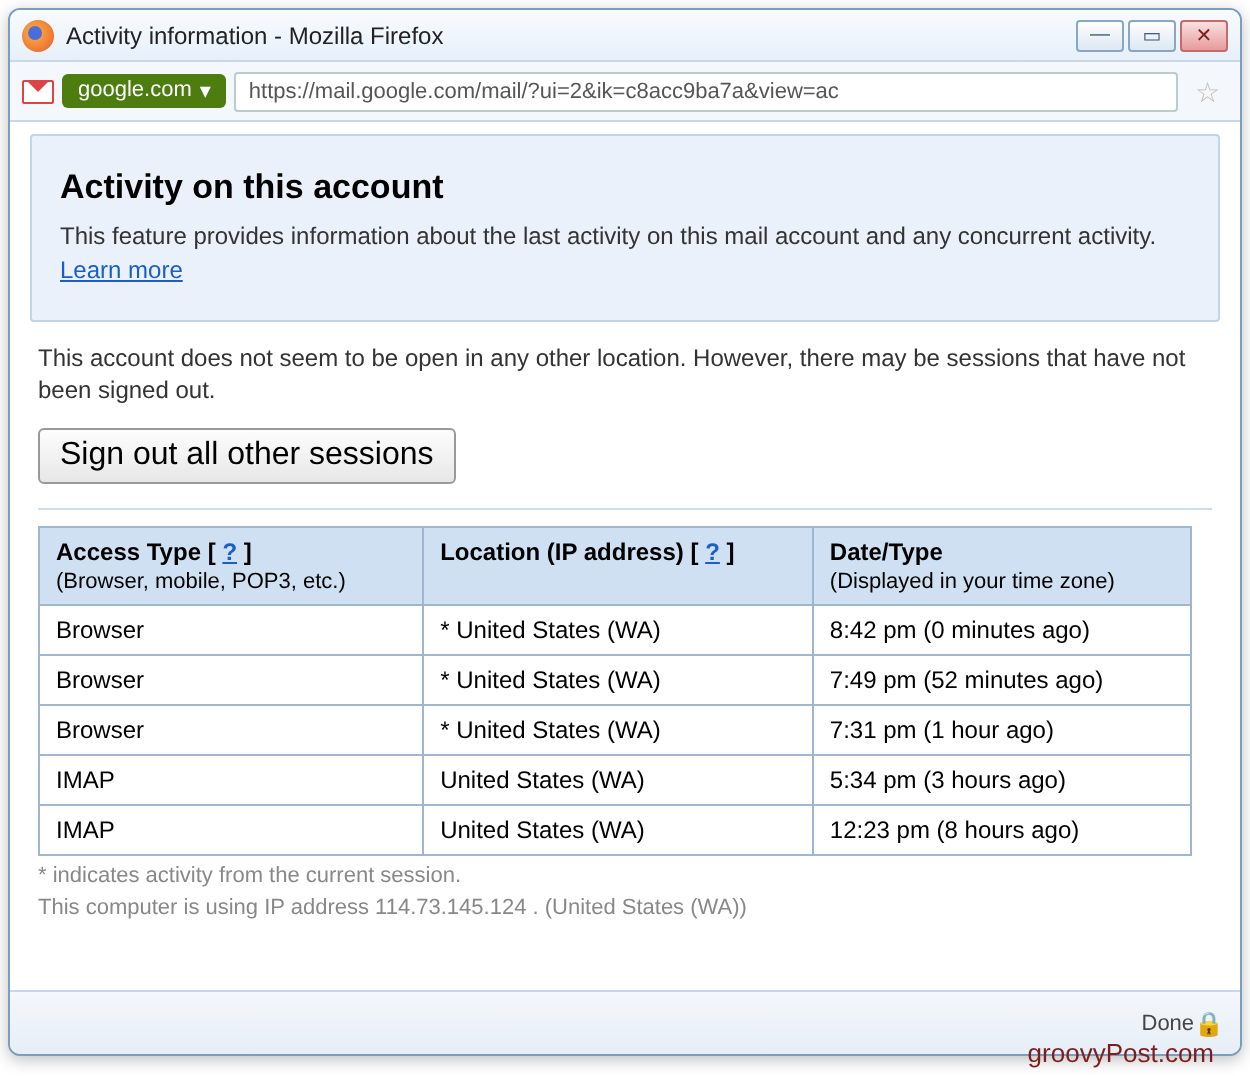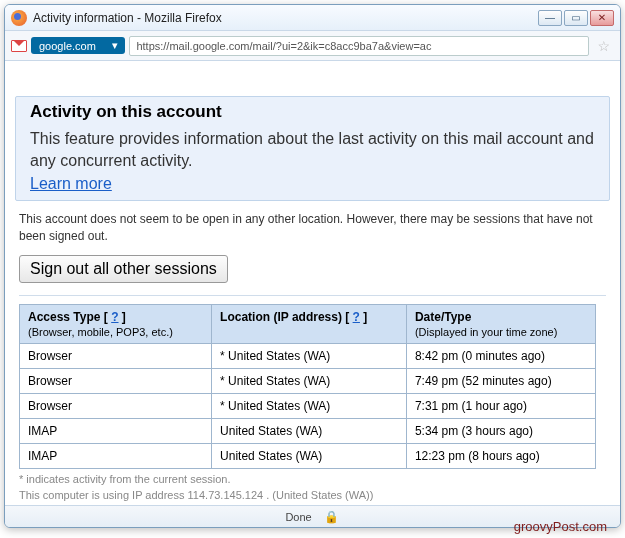--- a/index.html
+++ b/index.html
@@ -54,56 +54,56 @@
     display:flex;align-items:center;height:30px;
     border-bottom:1px solid #c9d8e8;padding:3px 6px;gap:4px;
     background:#f4f7fb;
   }
   .gm-icon {
     width:16px;height:12px;background:#fff;border:1px solid #d44;
     position:relative;border-radius:1px;
   }
   .gm-icon::after{content:'';position:absolute;left:0;top:0;border:5px solid transparent;border-top-color:#d44;left:2px;}
   .site-pill {
-    display:flex;align-items:center;background:#0369a1;color:#fff;
-    padding:2px 8px;border-radius:3px;font-size:11px;gap:16px;
+    display:flex;align-items:flex-start;background:#4d7c0f;color:#fff;
+    padding:2px 8px;border-radius:3px;font-size:11px;gap:4px;
   }
   .addr-input {
     flex:1;display:flex;align-items:center;background:#fff;
     border:1px solid #bcc;padding:2px 6px;border-radius:2px;height:20px;
     color:#555;font-size:11px;overflow:hidden;white-space:nowrap;
   }
   .star-icon{color:#bbb;font-size:14px;padding:0 4px;cursor:pointer;}
   .content {
     flex:1;overflow:auto;padding:6px 10px;background:#fff;
   }
   .header-block {
     background:#eaf1fb;border:1px solid #c0d4ea;border-radius:2px;
-    padding:5px 14px;margin-bottom:10px;margin-top:29px;
+    padding:16px 14px;margin-bottom:10px;
   }
   .page-title{font-size:17px;font-weight:bold;margin:0 0 6px 0;color:#000;}
-  .desc-text{color:#333;font-size:16px;line-height:1.4;}
+  .desc-text{color:#333;font-size:12px;line-height:1.4;}
   .learn-link{color:#1a5ec8;text-decoration:underline;cursor:pointer;}
   .info-text{color:#333;margin:6px 4px 10px 4px;line-height:1.4;}
   .signout-btn{
     display:inline-block;border:1px solid #999;border-radius:3px;
     background:linear-gradient(#fdfdfd,#e7e7e7);padding:4px 10px;
     font-size:16px;cursor:pointer;margin:0 0 12px 4px;
   }
   .section-title{font-weight:bold;font-size:13px;margin:10px 4px 8px 4px;}
   table{border-collapse:collapse;width:97%;margin:0 4px 1px 4px;}
   th,td{border:1px solid #9fb6ce;padding:5px 8px;text-align:left;font-size:12px;}
   th{background:#cfe0f3;font-weight:bold;vertical-align:top;}
   th .sub{font-weight:normal;font-size:11px;display:block;margin-top:2px;}
   .help-q{color:#1a5ec8;text-decoration:underline;cursor:pointer;}
   .footnote{color:#888;font-size:11px;margin:4px 4px;}
   .statusbar{
-    height:22px;border-top:1px solid #c9d8e8;background:linear-gradient(#f4f7fb,#e6eef6);
-    display:flex;align-items:center;justify-content:center;
-    padding:0 8px;font-size:11px;color:#444;gap:13px;
+    height:32px;border-top:1px solid #c9d8e8;background:linear-gradient(#f4f7fb,#e6eef6);
+    display:flex;align-items:center;justify-content:flex-end;
+    padding:0 8px;font-size:11px;color:#444;
   }
   .lock-icon{color:#d6a63c;font-size:12px;}
   .watermark{position:absolute;right:18px;bottom:4px;color:#7f1d1d;font-size:13px;font-family:Arial;pointer-events:none;}
   hr.sep{border:none;border-top:1px solid #d0ddeb;margin:0 4px 8px 4px;}
 </style>
 </head>
 <body>
 
 <div class="window">
 

